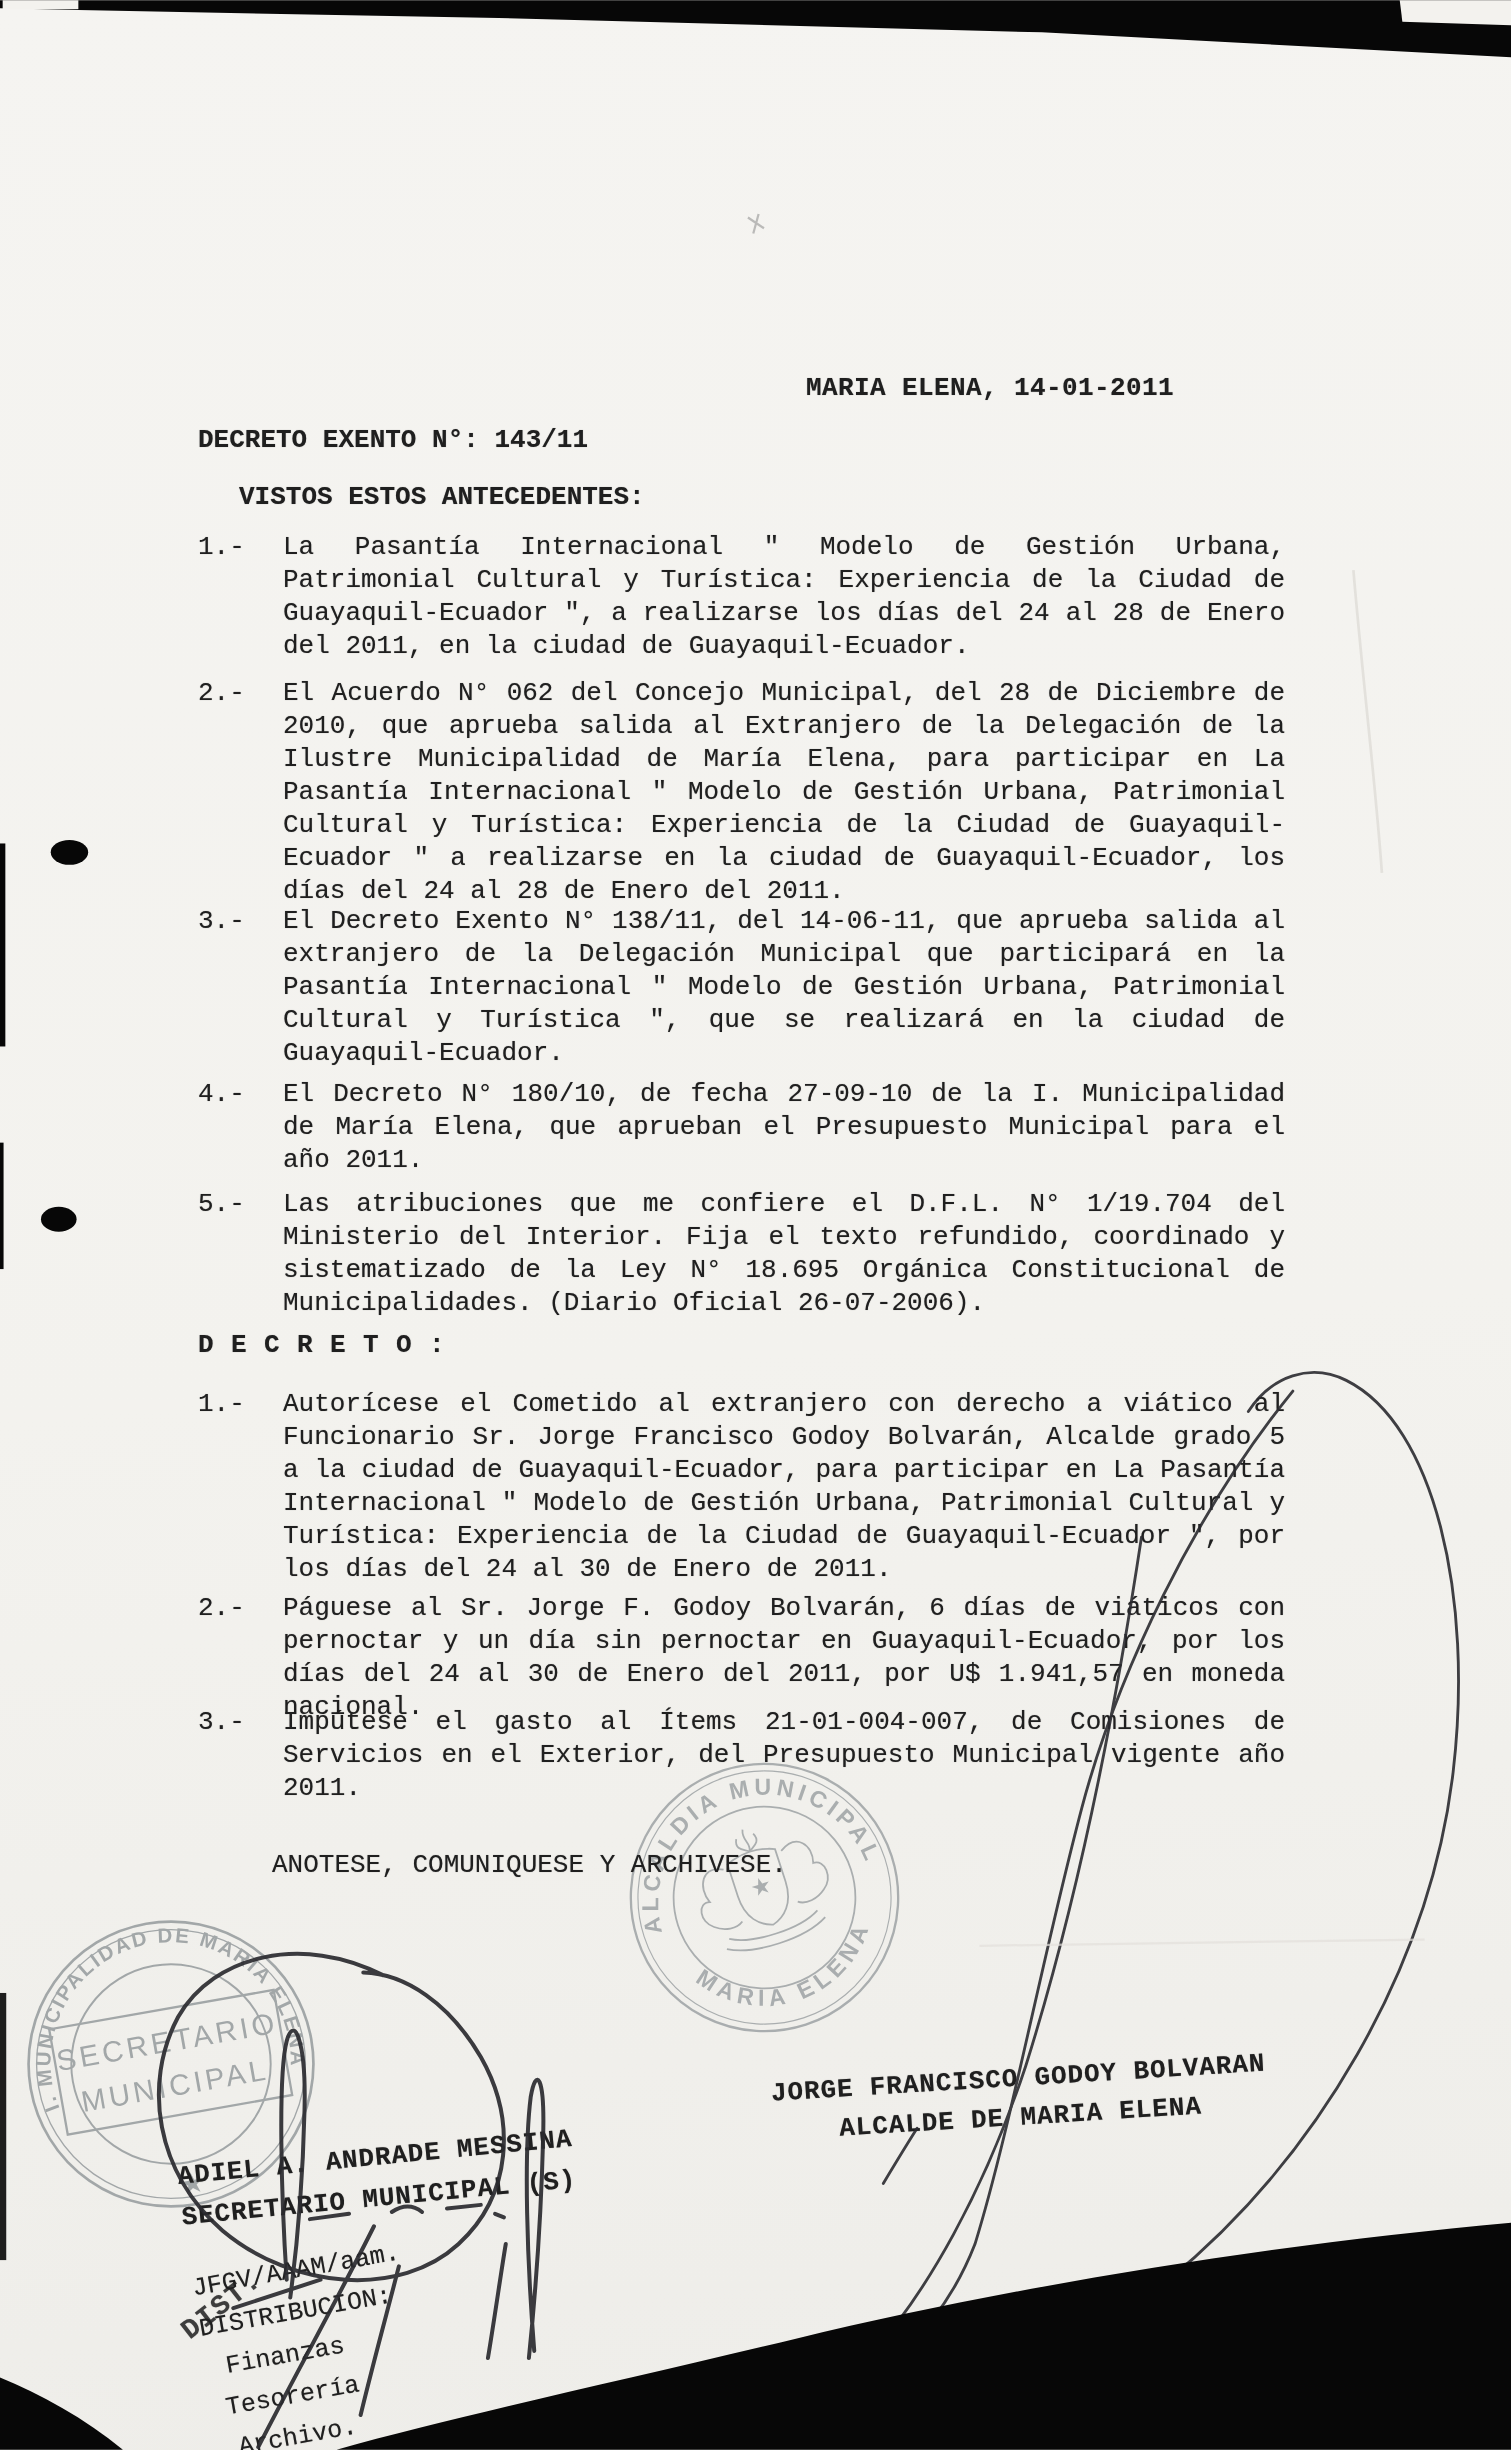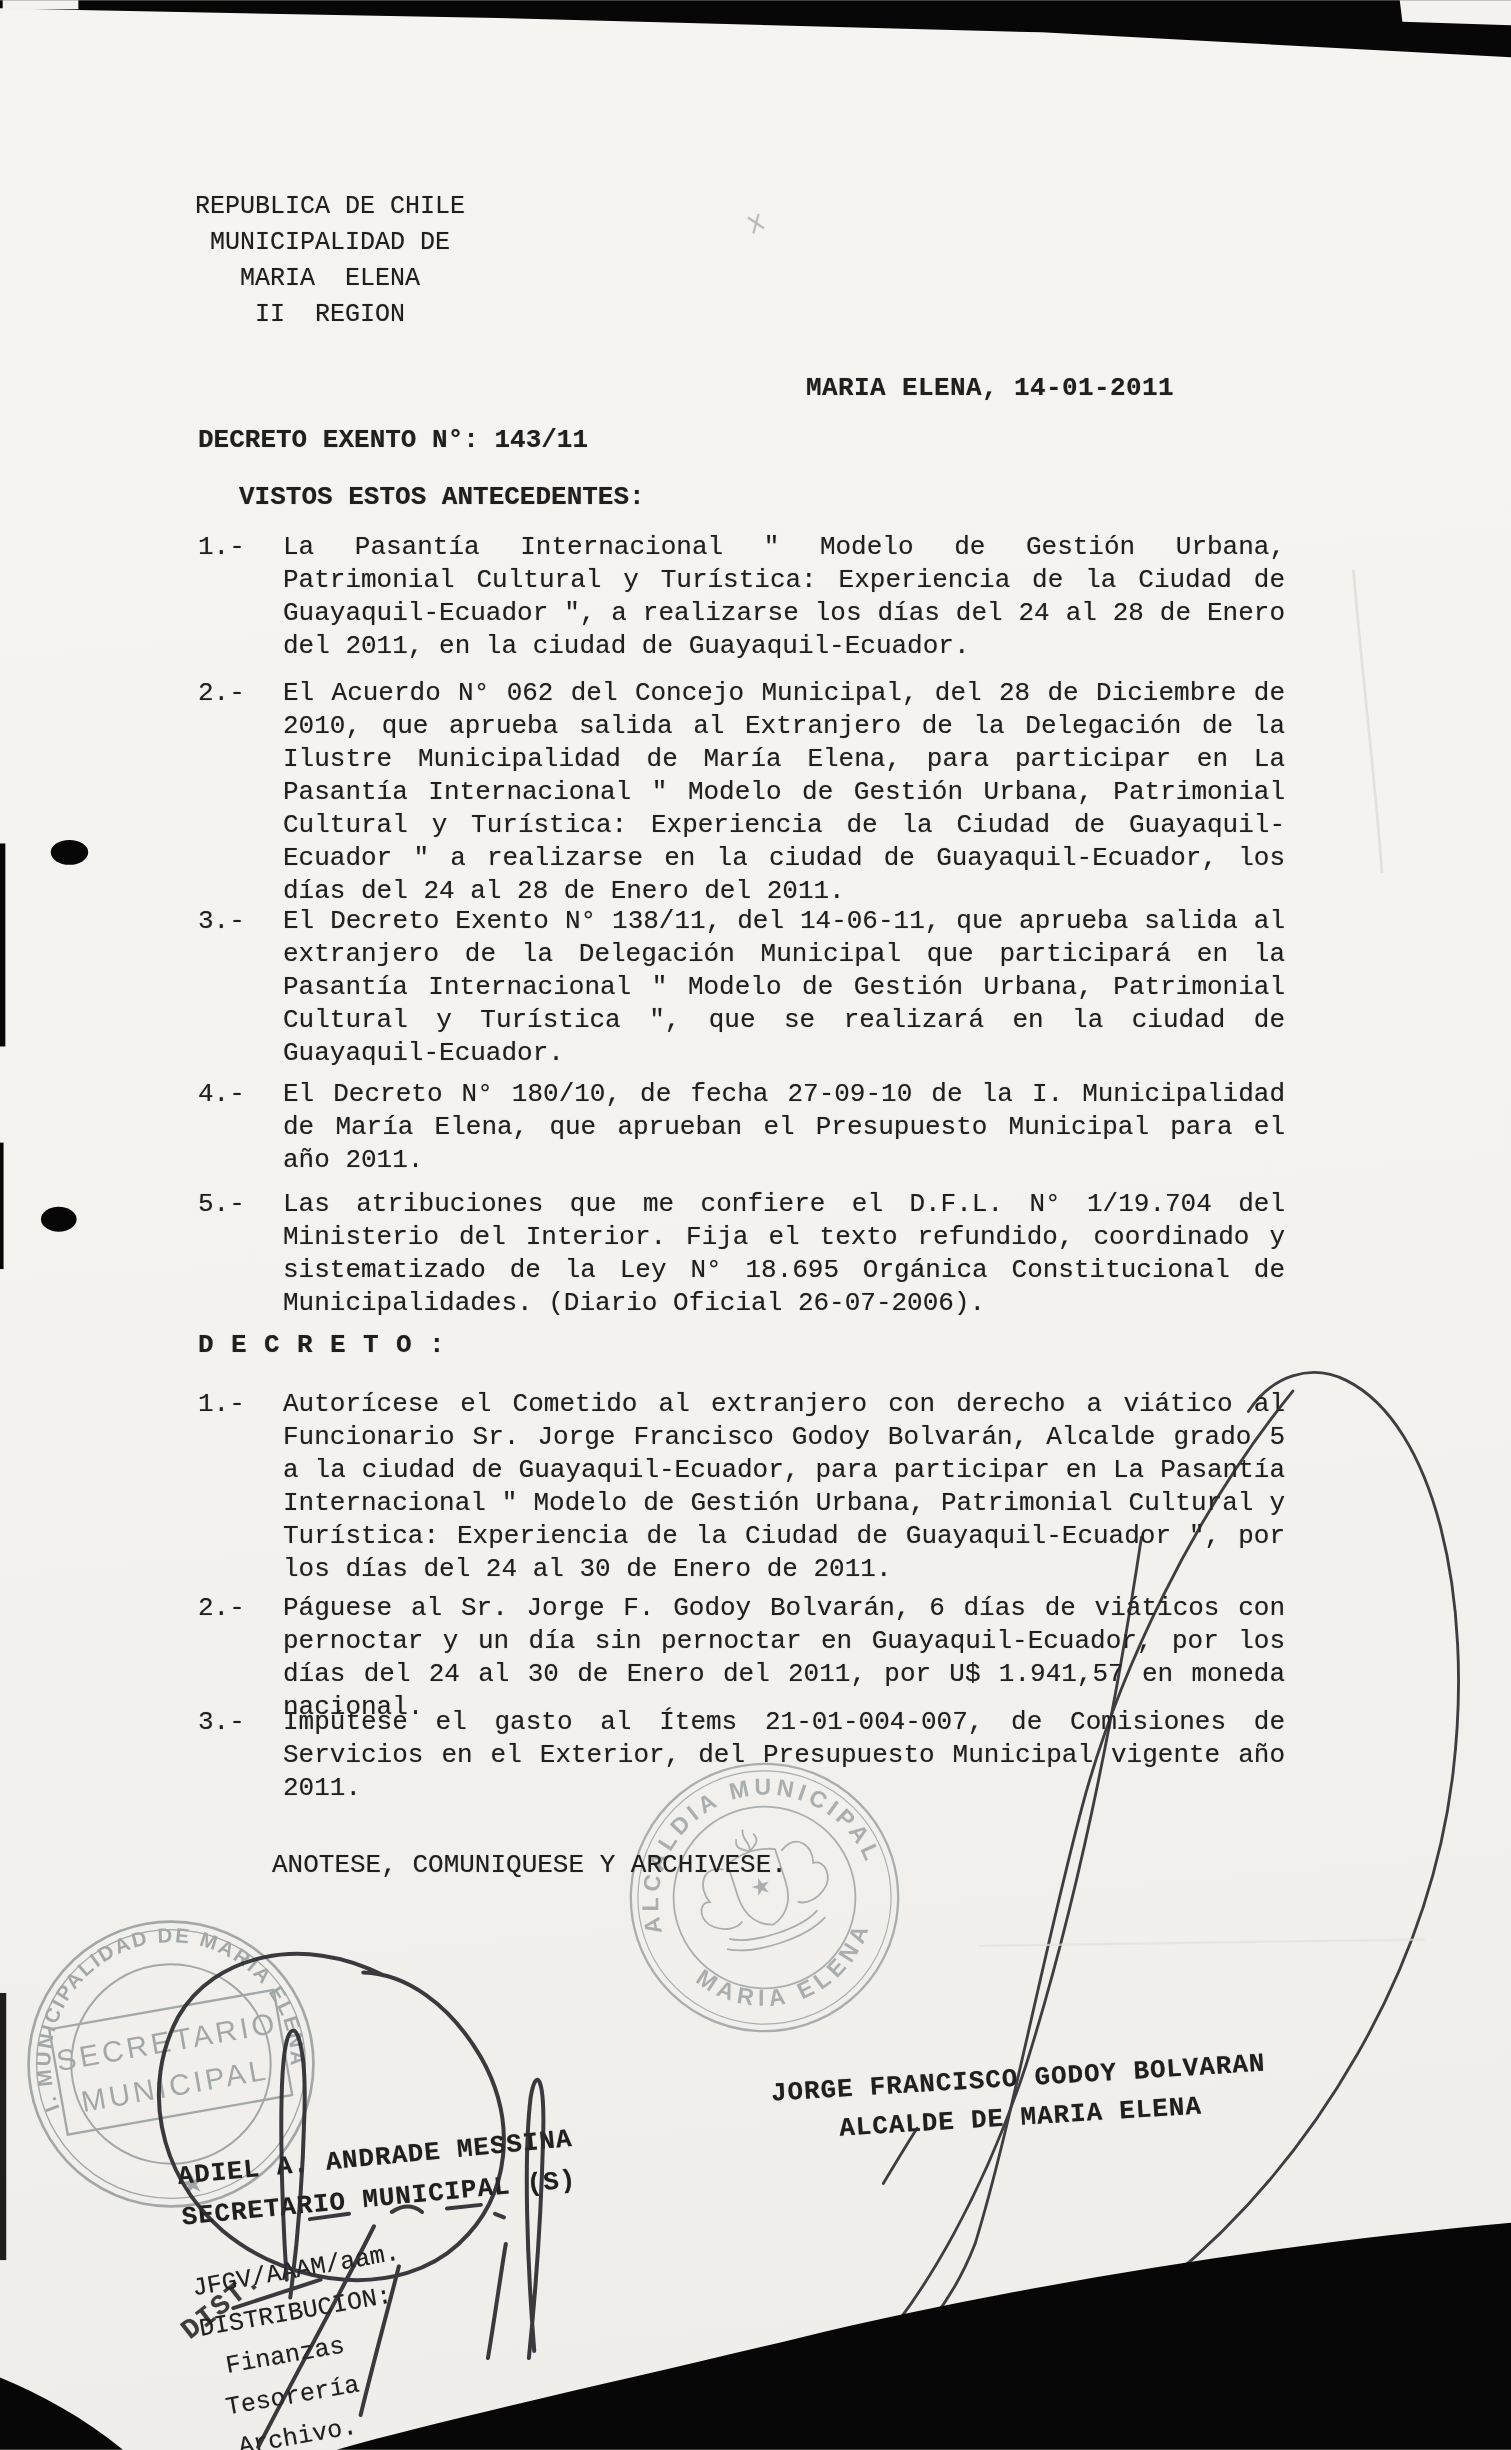--- a/index.html
+++ b/index.html
@@ -76,26 +76,20 @@
       <text font-family="Liberation Sans, sans-serif" font-size="23" font-weight="bold" letter-spacing="2.5" fill="#8d9396" stroke="none">
         <textPath href="#arcSTop" startOffset="50%" text-anchor="middle">I. MUNICIPALIDAD DE MARIA ELENA</textPath>
       </text>
       <text x="0" y="147" font-family="Liberation Sans, sans-serif" font-size="32" text-anchor="middle" fill="#8d9396" stroke="none">★</text>
       <rect x="-128" y="-62" width="256" height="120" stroke-width="2.6"></rect>
       <text x="0" y="-14" font-family="Liberation Sans, sans-serif" font-size="33" letter-spacing="4" text-anchor="middle" fill="#8d9396" stroke="none">SECRETARIO</text>
       <text x="0" y="36" font-family="Liberation Sans, sans-serif" font-size="33" letter-spacing="4" text-anchor="middle" fill="#8d9396" stroke="none">MUNICIPAL</text>
     </g>
   </svg>
 
-  <div class="typed letterhead">
-    <div>REPUBLICA DE CHILE</div>
-    <div>MUNICIPALIDAD DE</div>
-    <div>MARIA  ELENA</div>
-    <div>II  REGION</div>
-  </div>
 
   <div class="typed dateline">MARIA ELENA, 14-01-2011</div>
   <div class="typed decree-line">DECRETO EXENTO N°: 143/11</div>
   <div class="typed vistos-heading">VISTOS ESTOS ANTECEDENTES:</div>
 
   <div class="typed list-item it-v1">
     <span class="num">1.-</span>
     <span class="txt">La Pasantía Internacional " Modelo de Gestión Urbana, Patrimonial Cultural y Turística: Experiencia de la Ciudad de Guayaquil-Ecuador ", a realizarse los días del 24 al 28 de Enero del 2011, en la ciudad de Guayaquil-Ecuador.</span>
   </div>
   <div class="typed list-item it-v2">

